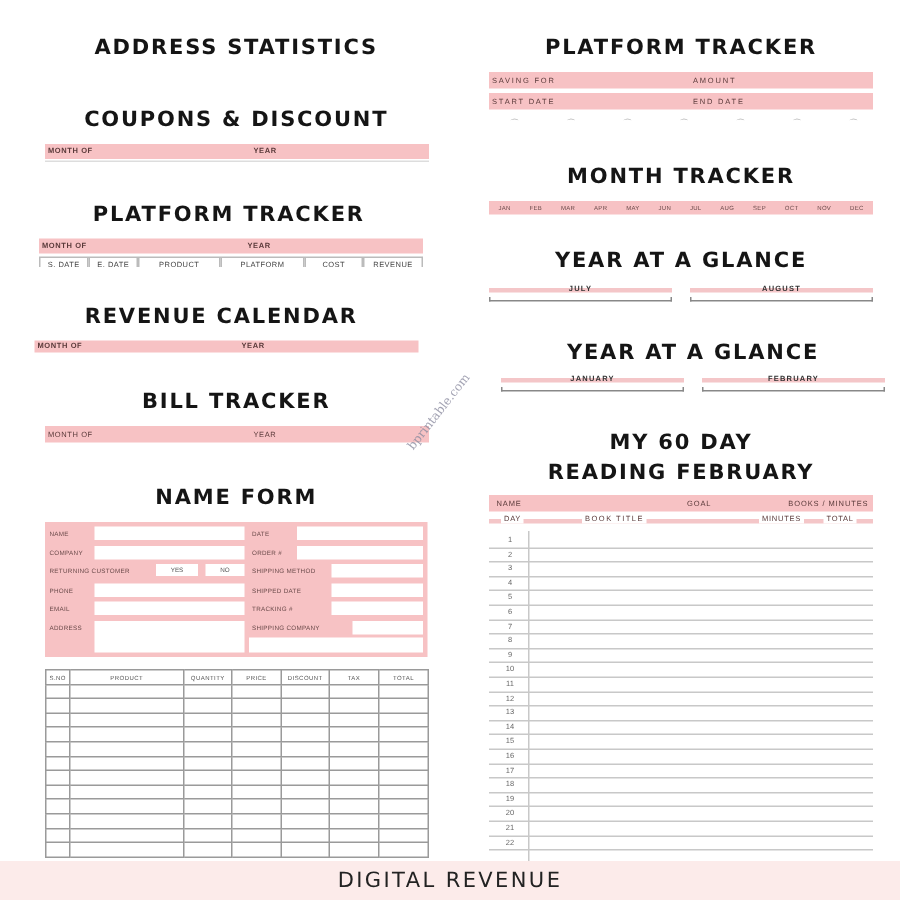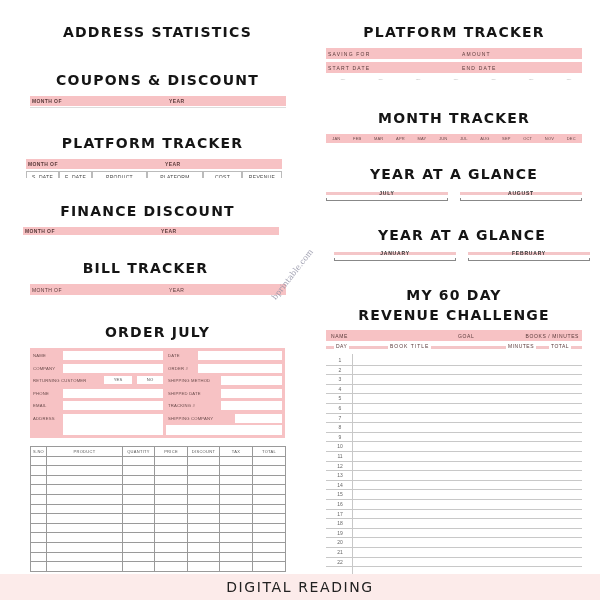--- a/index.html
+++ b/index.html
@@ -76,33 +76,33 @@
 </div>
 <div class="camp-row" style="left:26px;top:171px;width:256px;height:7px;overflow:hidden;">
   <div style="width:33px;">S. DATE</div>
   <div style="width:33px;">E. DATE</div>
   <div style="width:55px;">PRODUCT</div>
   <div style="width:56px;">PLATFORM</div>
   <div style="width:39px;">COST</div>
   <div style="width:40px;">REVENUE</div>
 </div>
 
-<div class="title" style="left:20px;width:255px;top:203px;">FINANCE DISCOUNT</div>
+<div class="title" style="left:20px;width:255px;top:203px;">REVENUE CALENDAR</div>
 <div class="bar" style="left:23px;top:227px;width:256px;height:8px;">
   <span style="left:2px;top:1px;">MONTH OF</span>
   <span style="left:138px;top:1px;">YEAR</span>
 </div>
 
-<div class="title" style="left:18px;width:255px;top:260px;">BILL TRACKER</div>
+<div class="title" style="left:30px;width:255px;top:260px;">BILL TRACKER</div>
 <div class="bar" style="left:30px;top:284px;width:256px;height:11px;font-weight:normal;">
   <span style="left:2px;top:3px;">MONTH OF</span>
   <span style="left:139px;top:3px;">YEAR</span>
 </div>
 
-<div class="title" style="left:30px;width:255px;top:324px;">ORDER JULY</div>
+<div class="title" style="left:30px;width:255px;top:324px;">NAME FORM</div>
 
 <div class="of-box">
   <span class="of-lbl" style="left:3px;top:5px;">NAME</span>
   <div class="of-field" style="left:33px;top:3px;width:100px;height:9px;"></div>
   <span class="of-lbl" style="left:138px;top:5px;">DATE</span>
   <div class="of-field" style="left:168px;top:3px;width:84px;height:9px;"></div>
 
   <span class="of-lbl" style="left:3px;top:18px;">COMPANY</span>
   <div class="of-field" style="left:33px;top:16px;width:100px;height:9px;"></div>
   <span class="of-lbl" style="left:138px;top:18px;">ORDER #</span>
@@ -308,21 +308,21 @@
   <div class="mname">JANUARY</div>
   <div class="greyline"></div>
 </div>
 <div class="yag" style="left:468px;top:250px;width:122px;height:12px;">
   <div class="pinkline"></div>
   <div class="mname">FEBRUARY</div>
   <div class="greyline"></div>
 </div>
 
 <div class="title" style="left:326px;width:256px;top:287px;">MY 60 DAY</div>
-<div class="title" style="left:326px;width:256px;top:307px;">REVENUE CHALLENGE</div>
+<div class="title" style="left:326px;width:256px;top:307px;">READING FEBRUARY</div>
 
 <div class="bar" style="left:326px;top:330px;width:256px;height:11px;font-weight:normal;letter-spacing:0.6px;">
   <span style="left:5px;top:3px;">NAME</span>
   <span style="left:132px;top:3px;">GOAL</span>
   <span style="right:3px;top:3px;">BOOKS / MINUTES</span>
 </div>
 <div class="abs" style="left:326px;top:346px;width:256px;height:3px;background:#f4c6c8;"></div>
 <div class="abs lbl" style="left:334px;top:343px;background:#fff;padding:0 2px;">DAY</div>
 <div class="abs lbl" style="left:388px;top:343px;background:#fff;padding:0 2px;letter-spacing:1px;">BOOK TITLE</div>
 <div class="abs lbl" style="left:506px;top:343px;background:#fff;padding:0 2px;">MINUTES</div>
@@ -372,14 +372,14 @@
     <div class="rc-row" style="top: 546.9px;"></div>
     <div class="rc-num" style="top: 549px;">21</div>
     <div class="rc-row" style="top: 556.5px;"></div>
     <div class="rc-num" style="top: 558.6px;">22</div>
     <div class="rc-row" style="top: 566.1px;"></div>
   </div>
 
 <div class="watermark">bprintable.com</div>
 
 <div class="footer">
-  <span>DIGITAL READING</span>
+  <span>DIGITAL REVENUE</span>
 </div>
 
 </body></html>

